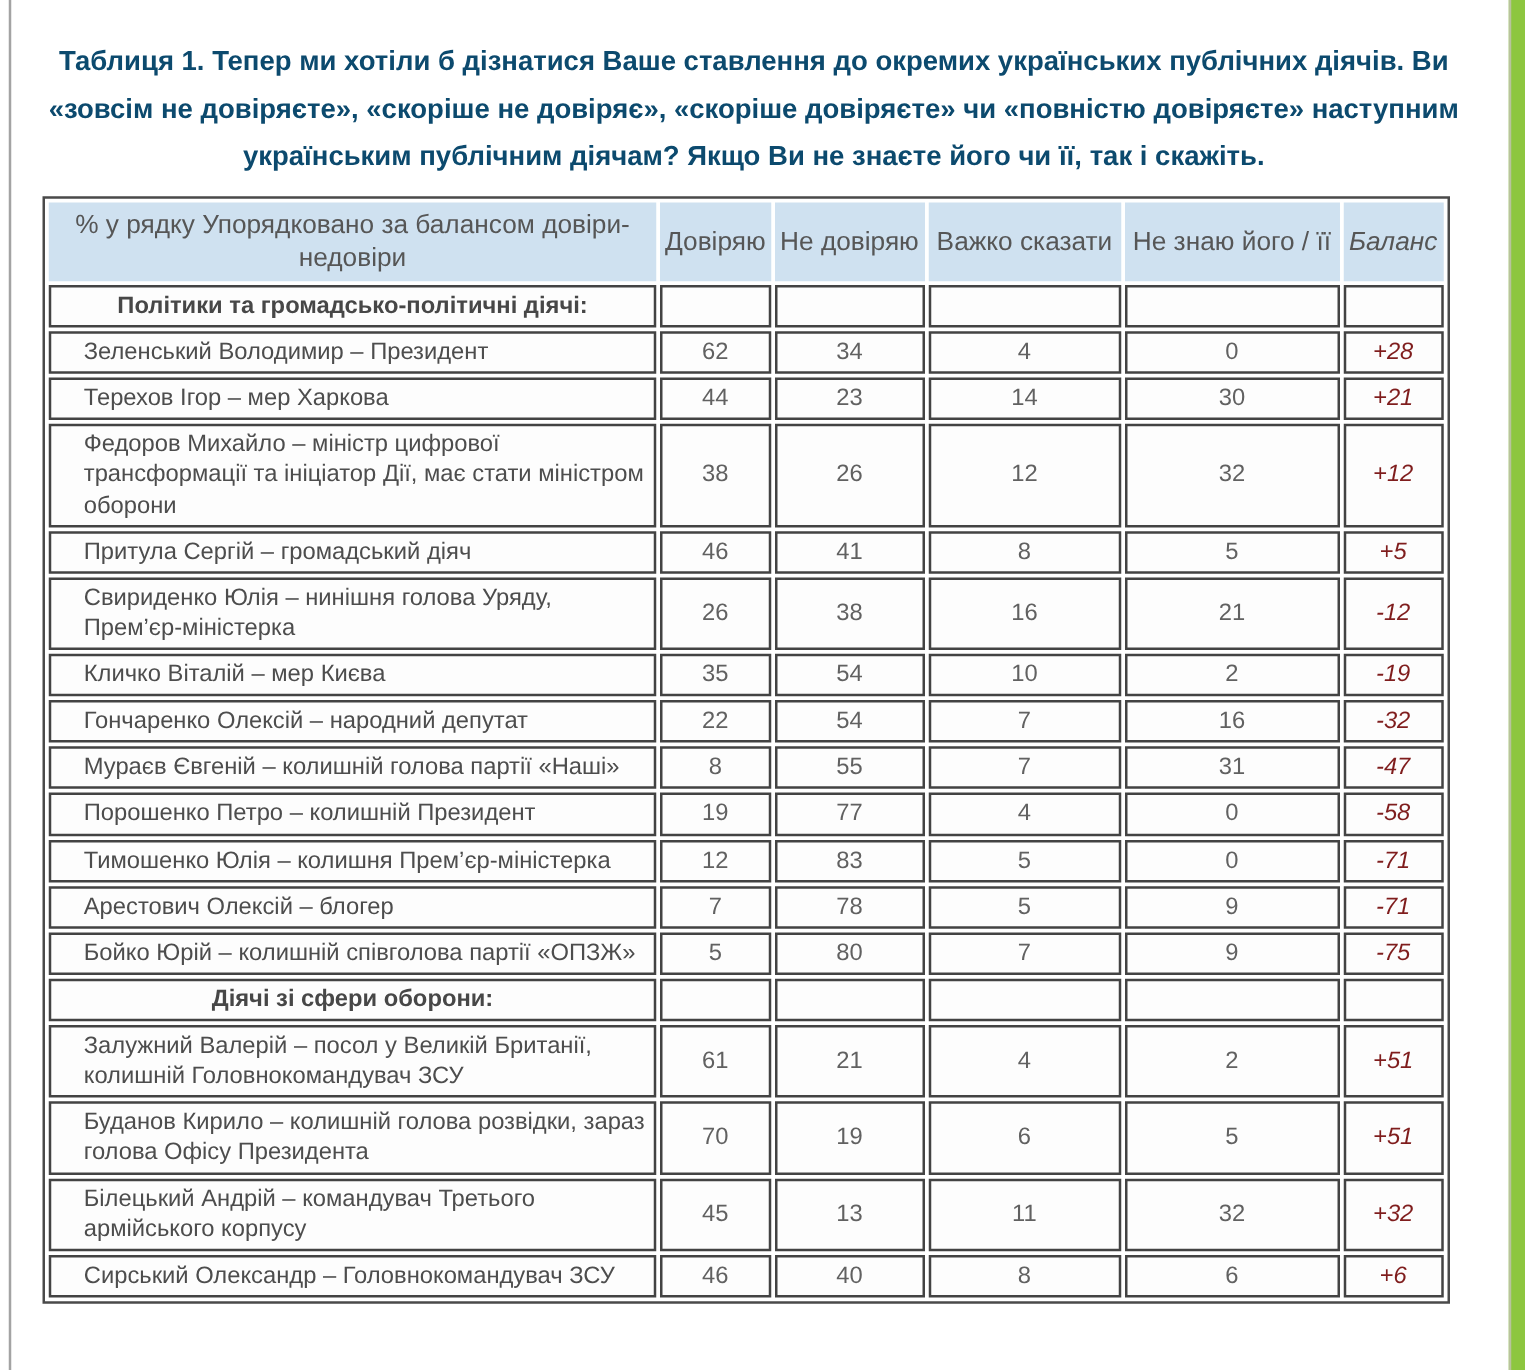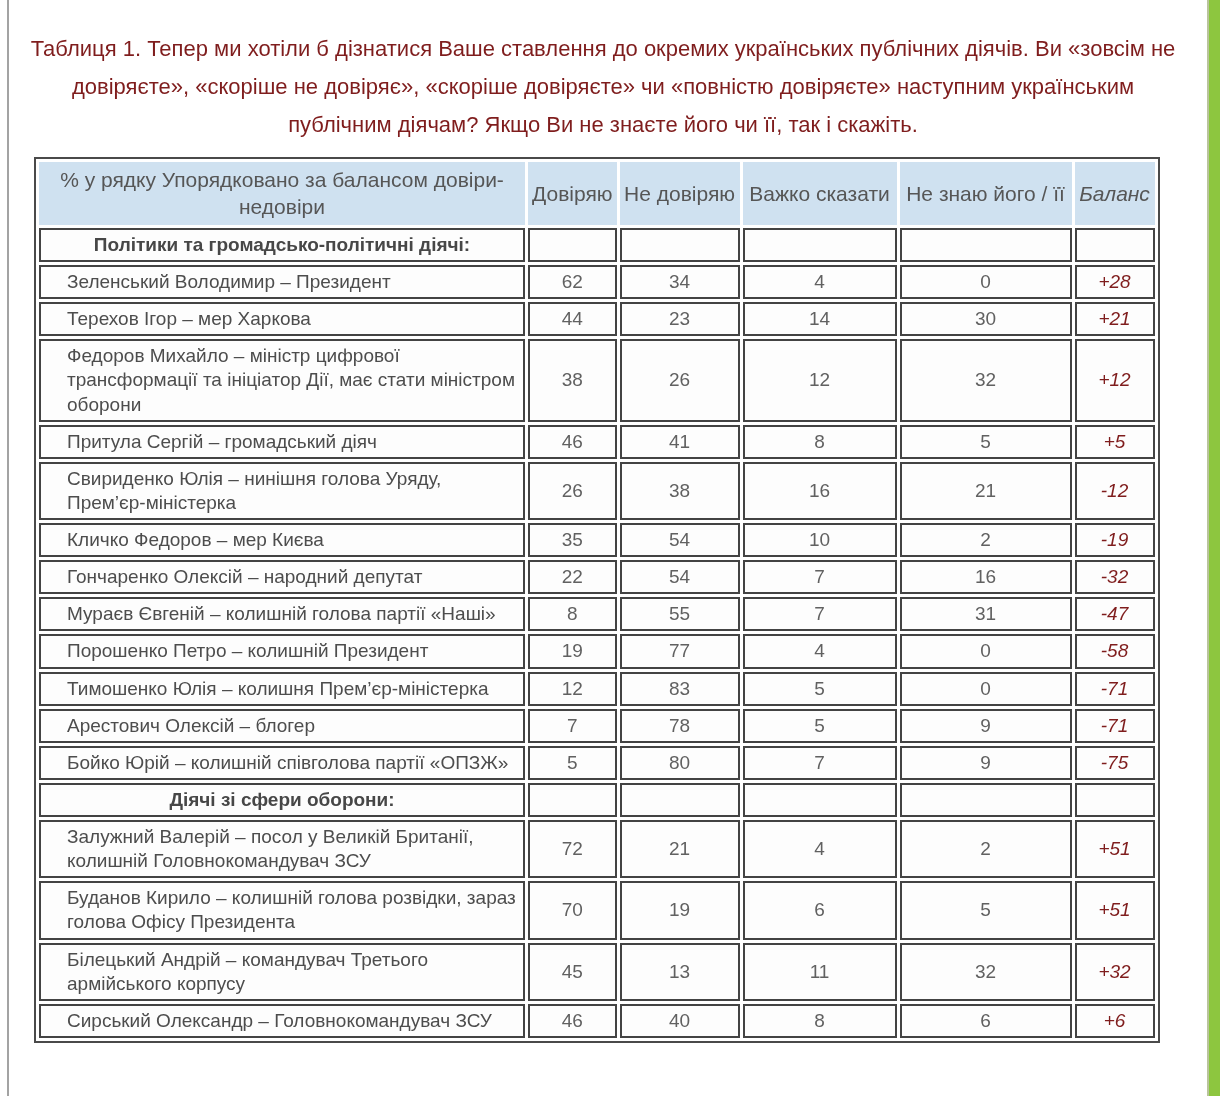--- a/index.html
+++ b/index.html
@@ -37,23 +37,23 @@
   .content {
     position: absolute;
     left: 14px;
     top: 0;
     width: 1178px;
   }
   .doc-title {
     margin: 30px 4px 14px 4px;
     text-align: center;
     font-size: 22px;
-    font-weight: 400;
+    font-weight: 700;
     line-height: 1.72;
-    color: #7f1d1d;
+    color: #0c4a6e;
   }
   table.trust-table {
     border-collapse: separate;
     border-spacing: 3px;
     border: 2px solid #4a4a4a;
     margin-left: 20px;
     background: #ffffff;
   }
   table.trust-table th {
     background: #cfe1f0;
@@ -167,21 +167,21 @@
           </tr>
           <tr>
             <td class="name-cell">Свириденко Юлія – нинішня голова Уряду, Прем’єр-міністерка</td>
             <td>26</td>
             <td>38</td>
             <td>16</td>
             <td>21</td>
             <td class="balance-cell">-12</td>
           </tr>
           <tr>
-            <td class="name-cell">Кличко Федоров – мер Києва</td>
+            <td class="name-cell">Кличко Віталій – мер Києва</td>
             <td>35</td>
             <td>54</td>
             <td>10</td>
             <td>2</td>
             <td class="balance-cell">-19</td>
           </tr>
           <tr>
             <td class="name-cell">Гончаренко Олексій – народний депутат</td>
             <td>22</td>
             <td>54</td>
@@ -232,21 +232,21 @@
           <tr>
             <td class="section-cell">Діячі зі сфери оборони:</td>
             <td>&nbsp;</td>
             <td>&nbsp;</td>
             <td>&nbsp;</td>
             <td>&nbsp;</td>
             <td>&nbsp;</td>
           </tr>
           <tr>
             <td class="name-cell">Залужний Валерій – посол у Великій Британії, колишній Головнокомандувач ЗСУ</td>
-            <td>72</td>
+            <td>61</td>
             <td>21</td>
             <td>4</td>
             <td>2</td>
             <td class="balance-cell">+51</td>
           </tr>
           <tr>
             <td class="name-cell">Буданов Кирило – колишній голова розвідки, зараз голова Офісу Президента</td>
             <td>70</td>
             <td>19</td>
             <td>6</td>

